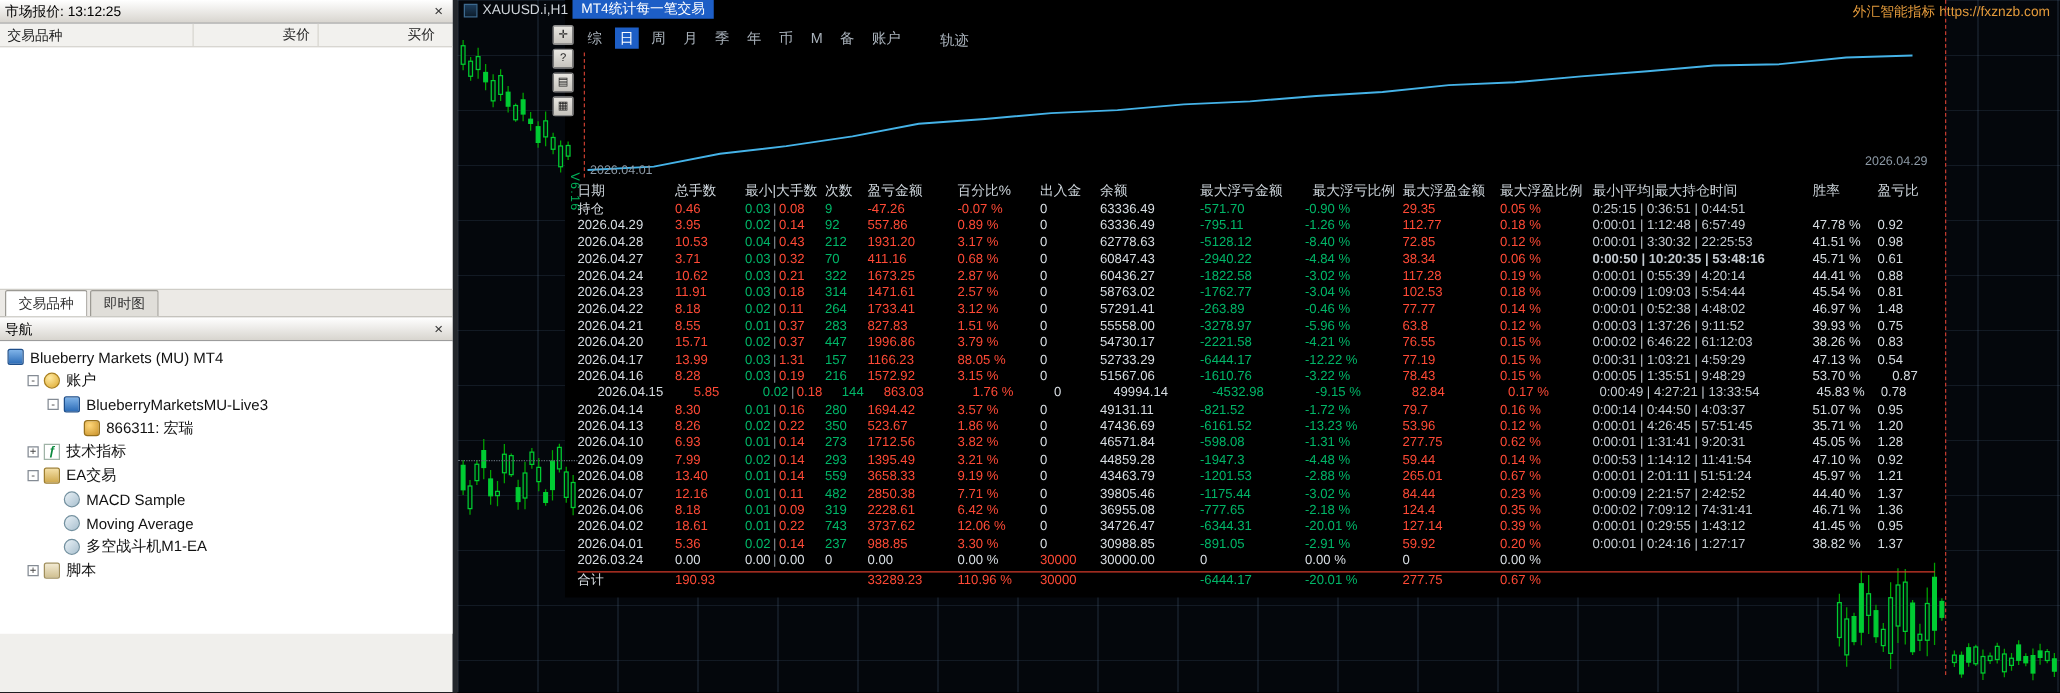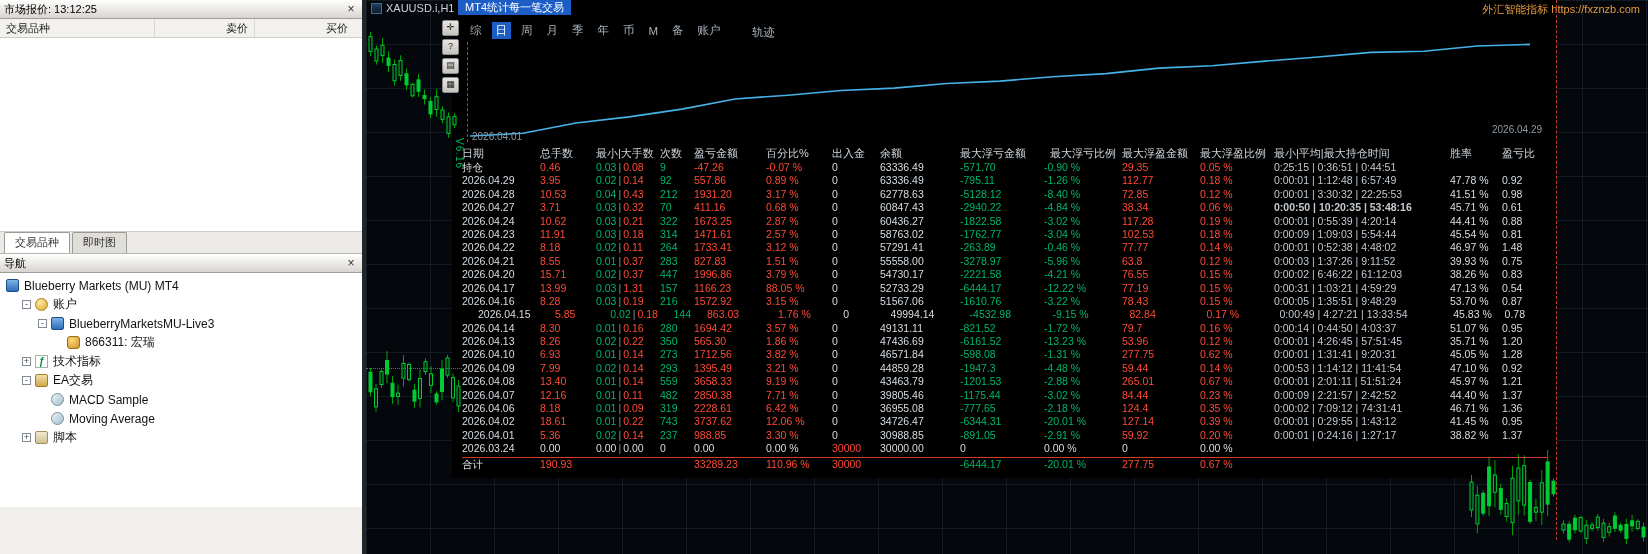--- a/index.html
+++ b/index.html
@@ -128,20 +128,25 @@
         </div>
         <div class="titem" style="padding-left: 38px;">
           <span class="exp-spacer"></span>
           <span class="ico ea-icon"></span>
           <span>MACD Sample</span>
         </div>
         <div class="titem" style="padding-left: 38px;">
           <span class="exp-spacer"></span>
           <span class="ico ea-icon"></span>
           <span>Moving Average</span>
+        </div>
+        <div class="titem" style="padding-left: 38px;">
+          <span class="exp-spacer"></span>
+          <span class="ico ea-icon"></span>
+          <span>多空战斗机M1-EA</span>
         </div>
         <div class="titem" style="padding-left: 22px;">
           <span class="expander">+</span>
           <span class="ico script-icon"></span>
           <span>脚本</span>
         </div>
       </div>
   </div>
 
   <div id="chart">
@@ -507,21 +512,21 @@
             <span class="cell t-red" style="width: 72px;">1572.92</span>
             <span class="cell t-red" style="width: 66px;">3.15 %</span>
             <span class="cell t-white" style="width: 48px;">0</span>
             <span class="cell t-white" style="width: 80px;">51567.06</span>
             <span class="cell t-green" style="width: 84px;">-1610.76</span>
             <span class="cell t-green" style="width: 78px;">-3.22 %</span>
             <span class="cell t-red" style="width: 78px;">78.43</span>
             <span class="cell t-red" style="width: 74px;">0.15 %</span>
             <span class="cell t-time" style="width: 176px;">0:00:05 | 1:35:51 | 9:48:29</span>
             <span class="cell t-white" style="width: 52px;">53.70 %</span>
-            <span class="cell t-white" style="width: 44px;">0.87</span>
+            <span class="cell t-white" style="width: 44px; text-align: center;">0.87</span>
           </div>
           <div class="srow">
             <span class="cell t-white" style="width: 78px; margin-left: 16px;">2026.04.15</span>
             <span class="cell t-red" style="width: 56px;">5.85</span>
             <span class="cell" style="width: 64px;"><i class="t-green">0.02</i><i class="t-sep">|</i><i class="t-red">0.18</i></span>
             <span class="cell t-green" style="width: 34px;">144</span>
             <span class="cell t-red" style="width: 72px;">863.03</span>
             <span class="cell t-red" style="width: 66px;">1.76 %</span>
             <span class="cell t-white" style="width: 48px;">0</span>
             <span class="cell t-white" style="width: 80px;">49994.14</span>
@@ -548,21 +553,21 @@
             <span class="cell t-red" style="width: 74px;">0.16 %</span>
             <span class="cell t-time" style="width: 176px;">0:00:14 | 0:44:50 | 4:03:37</span>
             <span class="cell t-white" style="width: 52px;">51.07 %</span>
             <span class="cell t-white" style="width: 44px;">0.95</span>
           </div>
           <div class="srow">
             <span class="cell t-white" style="width: 78px;">2026.04.13</span>
             <span class="cell t-red" style="width: 56px;">8.26</span>
             <span class="cell" style="width: 64px;"><i class="t-green">0.02</i><i class="t-sep">|</i><i class="t-red">0.22</i></span>
             <span class="cell t-green" style="width: 34px;">350</span>
-            <span class="cell t-red" style="width: 72px;">565.30</span>
+            <span class="cell t-red" style="width: 72px;">523.67</span>
             <span class="cell t-red" style="width: 66px;">1.86 %</span>
             <span class="cell t-white" style="width: 48px;">0</span>
             <span class="cell t-white" style="width: 80px;">47436.69</span>
             <span class="cell t-green" style="width: 84px;">-6161.52</span>
             <span class="cell t-green" style="width: 78px;">-13.23 %</span>
             <span class="cell t-red" style="width: 78px;">53.96</span>
             <span class="cell t-red" style="width: 74px;">0.12 %</span>
             <span class="cell t-time" style="width: 176px;">0:00:01 | 4:26:45 | 57:51:45</span>
             <span class="cell t-white" style="width: 52px;">35.71 %</span>
             <span class="cell t-white" style="width: 44px;">1.20</span>

